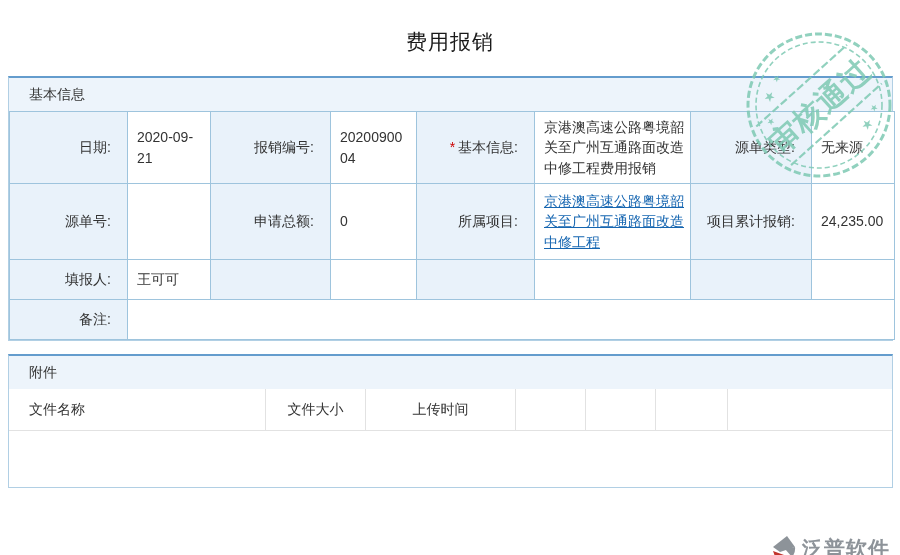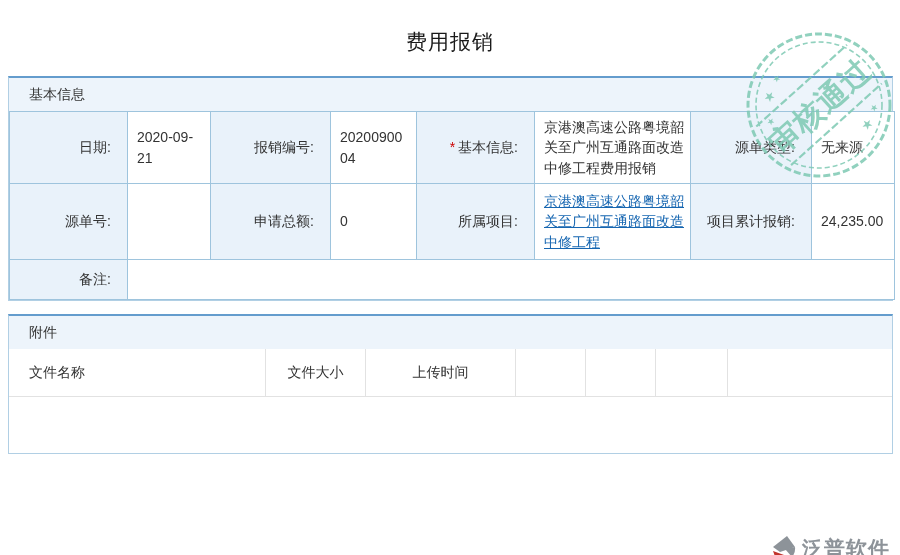--- a/index.html
+++ b/index.html
@@ -65,21 +65,21 @@
   }
   tr.r1 { height: 72px; }
   tr.r2 { height: 76px; }
   tr.r3 { height: 57px; }
   tr.r4 { height: 40px; }
   tr.r5 { height: 40px; }
   .req { color:#cc0000; margin-right: 3px; }
   a.cell-link { color:#1666b1; text-decoration: underline; cursor: pointer; }
 
   
-  .att-header-row { display: flex; height: 48px; border-bottom: 1px solid #e2e2e2; font-size: 14px; }
+  .att-header-row { display: flex; height: 42px; border-bottom: 1px solid #e2e2e2; font-size: 14px; }
   .att-cell {
     border-right: 1px solid #e2e2e2;
     display: flex; align-items: center; justify-content: center;
     color:#333;
   }
   .att-cell:last-child { border-right: none; }
   .att-cell.c0 { width: 257px; justify-content: flex-start; padding-left: 20px; }
   .att-cell.c1 { width: 100px; }
   .att-cell.c2 { width: 100px; }
   .att-cell.c3 { width: 150px; }
@@ -153,20 +153,30 @@
       <tr class="r2">
         <td class="lbl">源单号:</td>
         <td class="val"></td>
         <td class="lbl">申请总额:</td>
         <td class="val">0</td>
         <td class="lbl">所属项目:</td>
         <td class="val"><a class="cell-link">京港澳高速公路粤境韶关至广州互通路面改造中修工程</a></td>
         <td class="lbl">项目累计报销:</td>
         <td class="val">24,235.00</td>
       </tr>
+      <tr class="r4">
+        <td class="lbl">填报人:</td>
+        <td class="val">王可可</td>
+        <td class="lbl"></td>
+        <td class="val"></td>
+        <td class="lbl"></td>
+        <td class="val"></td>
+        <td class="lbl"></td>
+        <td class="val"></td>
+      </tr>
       <tr class="r5">
         <td class="lbl">备注:</td>
         <td class="val" colspan="7"></td>
       </tr>
     </tbody>
       </table>
   </section>
 
   <section class="panel panel-attachments">
     <div class="panel-header">附件</div>

